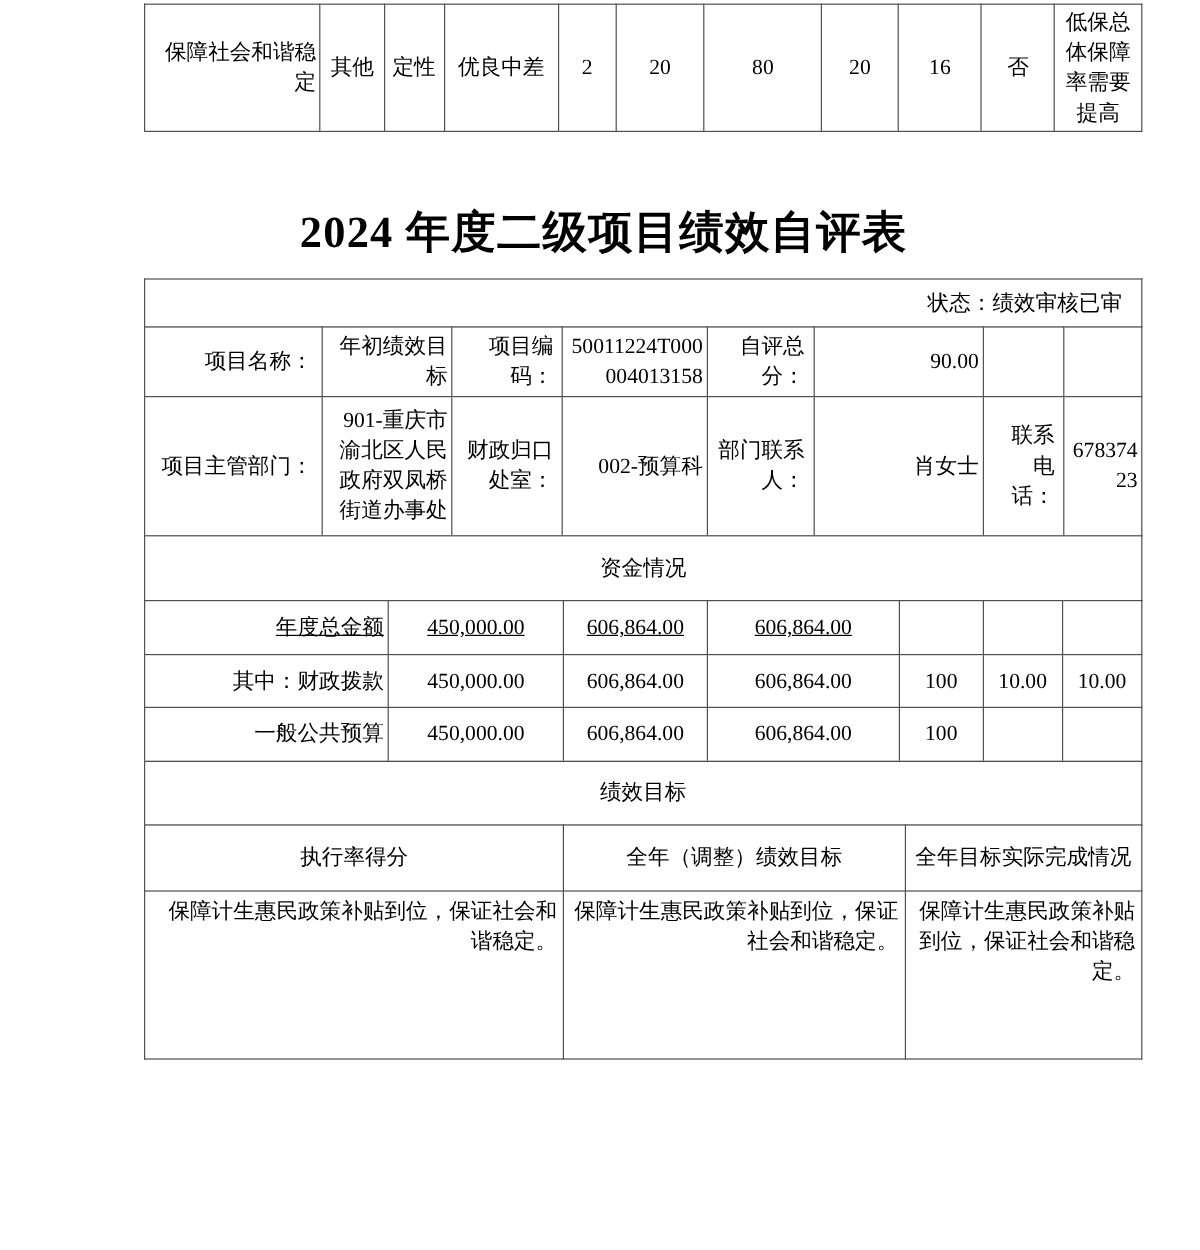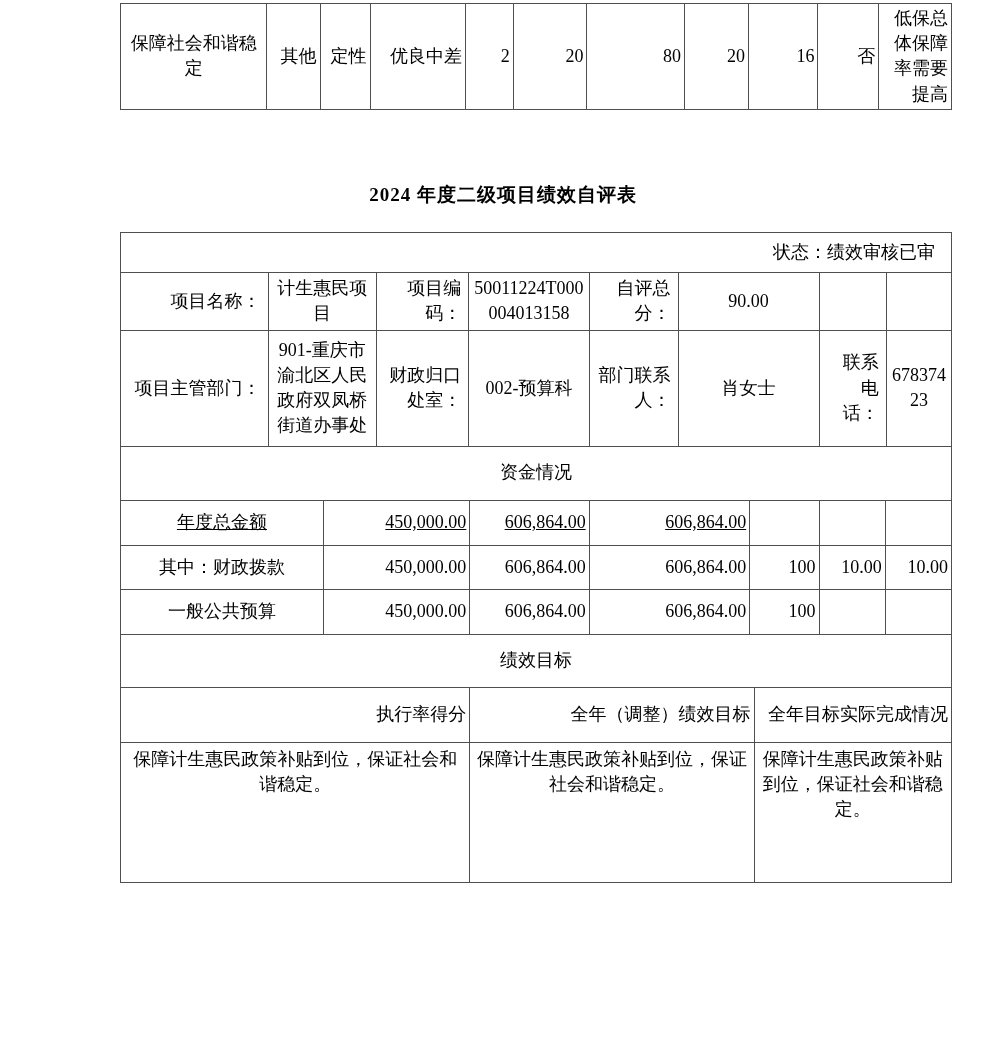--- a/index.html
+++ b/index.html
@@ -13,46 +13,46 @@
   table { border-collapse:collapse; table-layout:fixed; width:832px; background:#fff; }
   .stack { margin-top:-1px; }
   td {
     border:1px solid #4f4f4f;
     box-sizing:border-box;
     font-size:18px; line-height:1.4;
     padding:2px 3px;
     vertical-align:middle;
     overflow:hidden;
   }
-  .c   { text-align:right; }
-  .l   { text-align:center; }
+  .c   { text-align:center; }
+  .l   { text-align:right; }
   .lbl { text-align:right; padding:2px 7px; }
   .brk { word-break:break-all; }
   .top-v { vertical-align:top; padding:4px 5px; }
   .sec { text-align:center; }
 
   
   .hr1 td { height:104px; }
   .hr2 td { height:50px; }
   .h-status td { height:40px; }
   .h-info1 td  { height:58px; }
   .h-info2 td  { height:116px; }
-  .h-sec-funds td { height:54px;font-family:Liberation Mono, monospace; }
+  .h-sec-funds td { height:54px; }
   .h-fhead td  { height:58px; }
   .h-f1 td { height:45px;text-decoration:underline; }
   .h-f2 td { height:44px; }
   .h-f3 td { height:45px;font-family:Liberation Serif, serif; }
   .h-sec-goals td { height:53px; }
   .h-ghead td { height:55px; }
   .h-gbody td { height:140px; }
   .h-sec-ind td { height:51px; }
 
   .doc-title {
     margin:64px 0 17px 0;
-    font-size:19px; font-weight:bold;
+    font-size:37px; font-weight:bold;
     line-height:42px; text-align:center;
     letter-spacing:1px;
   }
   .status-cell { text-align:right; padding-right:16px; }
 </style>
 </head>
 <body>
 
 <div class="page">
   <div class="content">
@@ -105,21 +105,21 @@
           <col style="width:85px">
           <col style="width:111px">
         <col style="width:82px">
           <col style="width:130px">
           <col style="width:62px">
           <col style="width:60px">
       </colgroup>
       <tbody>
           <tr class="h-info1">
         <td class="lbl">项目名称：</td>
-        <td class="l">计生惠民项目</td>
+        <td class="l">年初绩效目标</td>
         <td class="lbl">项目编码：</td>
         <td class="l brk">50011224T000004013158</td>
         <td class="lbl">自评总分：</td>
         <td class="l">90.00</td>
         <td class="l"></td>
         <td class="l"></td>
       </tr>
       <tr class="h-info2">
         <td class="lbl">项目主管部门：</td>
         <td class="l">901-重庆市渝北区人民政府双凤桥街道办事处</td>

